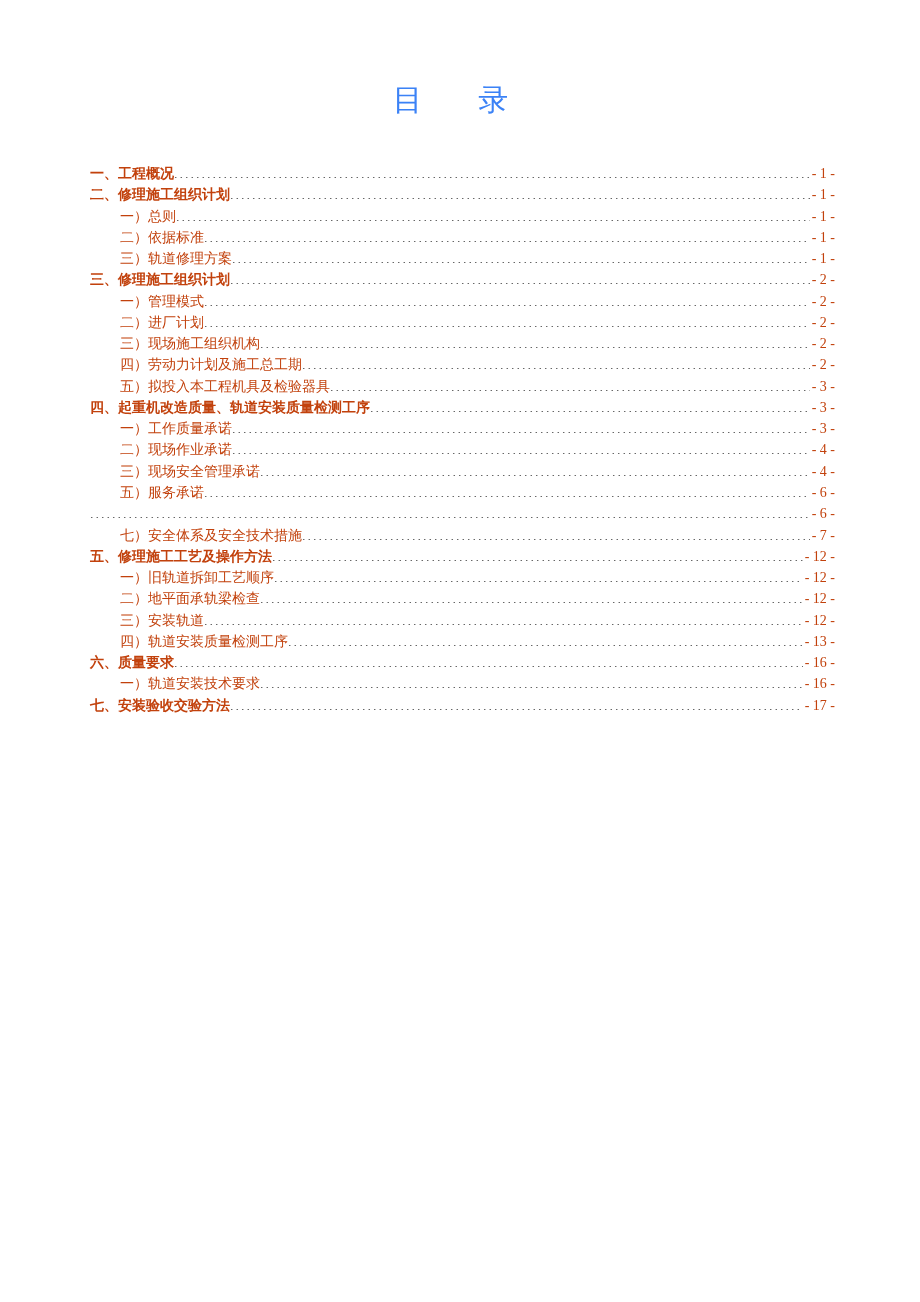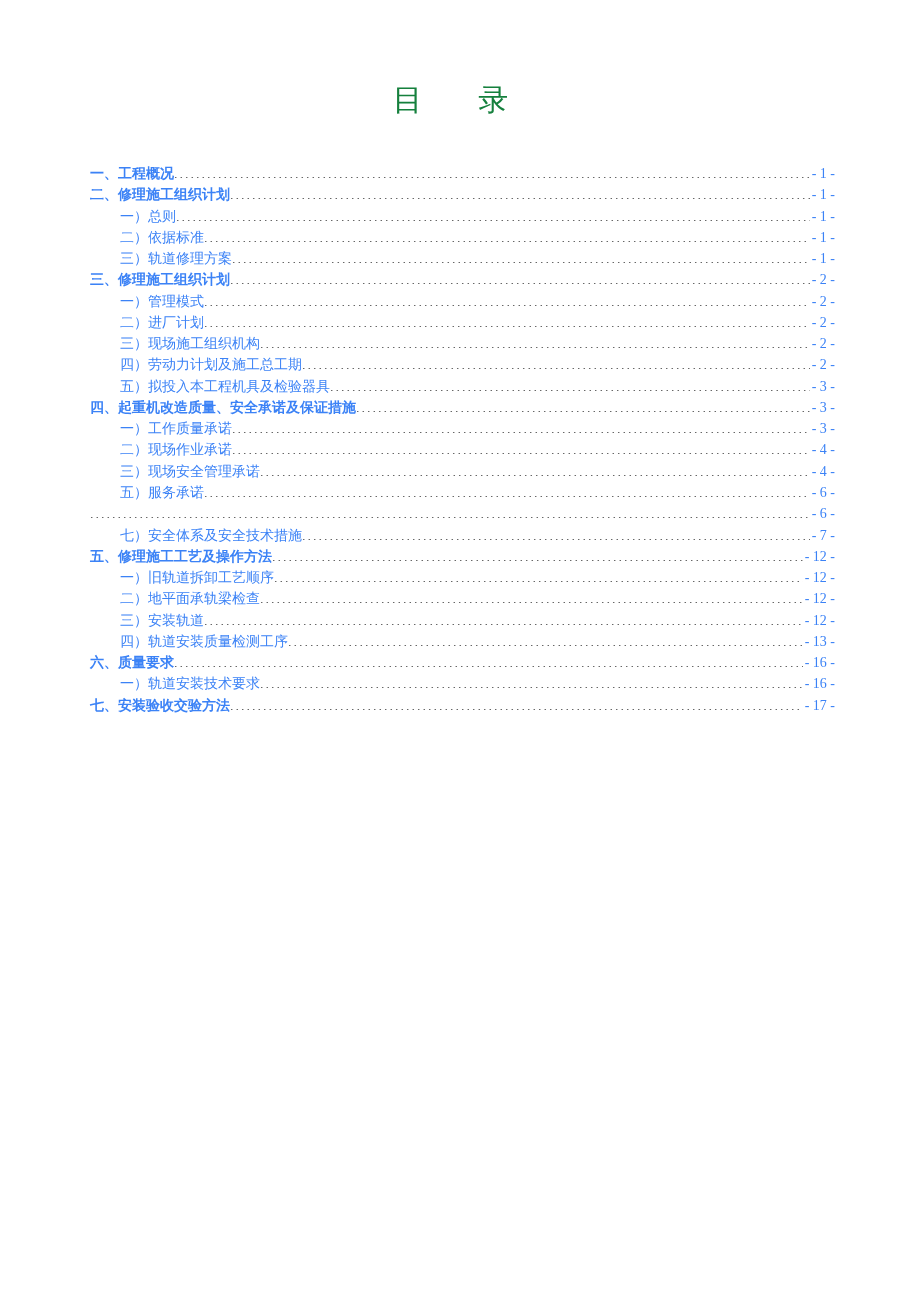--- a/index.html
+++ b/index.html
@@ -12,26 +12,26 @@
       box-sizing: border-box;
     }
     .page {
       padding: 80px 85px 0 90px;
     }
     .title {
       text-align: center;
       font-size: 30px;
       letter-spacing: 24px;
       margin-bottom: 42px;
-      color: #15803d;
+      color: #3b82f6;
       font-family: "SimSun", "宋体", serif;
     }
     .toc {
       font-size: 14px;
-      color: #3b82f6;
+      color: #c2410c;
       line-height: 1.52;
     }
     .toc-row {
       display: flex;
       align-items: baseline;
       white-space: nowrap;
     }
     .toc-row.level-0 .label {
       font-weight: bold;
     }
@@ -116,21 +116,21 @@
         <span class="label">四）劳动力计划及施工总工期</span>
         <span class="dots"></span>
         <span class="page-num">- 2 -</span>
       </div>
       <div class="toc-row level-1">
         <span class="label">五）拟投入本工程机具及检验器具</span>
         <span class="dots"></span>
         <span class="page-num">- 3 -</span>
       </div>
       <div class="toc-row level-0">
-        <span class="label">四、起重机改造质量、安全承诺及保证措施</span>
+        <span class="label">四、起重机改造质量、轨道安装质量检测工序</span>
         <span class="dots"></span>
         <span class="page-num">- 3 -</span>
       </div>
       <div class="toc-row level-1">
         <span class="label">一）工作质量承诺</span>
         <span class="dots"></span>
         <span class="page-num">- 3 -</span>
       </div>
       <div class="toc-row level-1">
         <span class="label">二）现场作业承诺</span>

